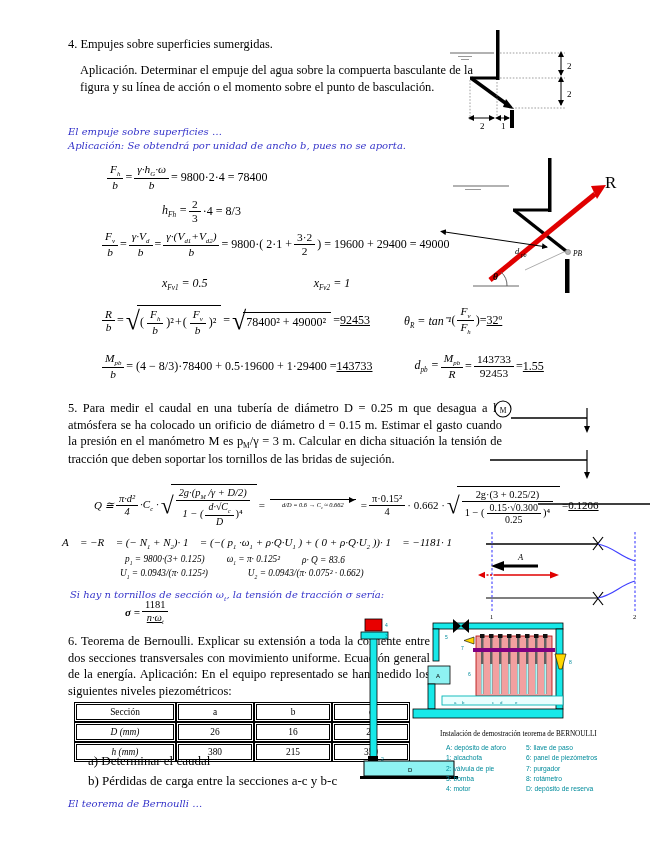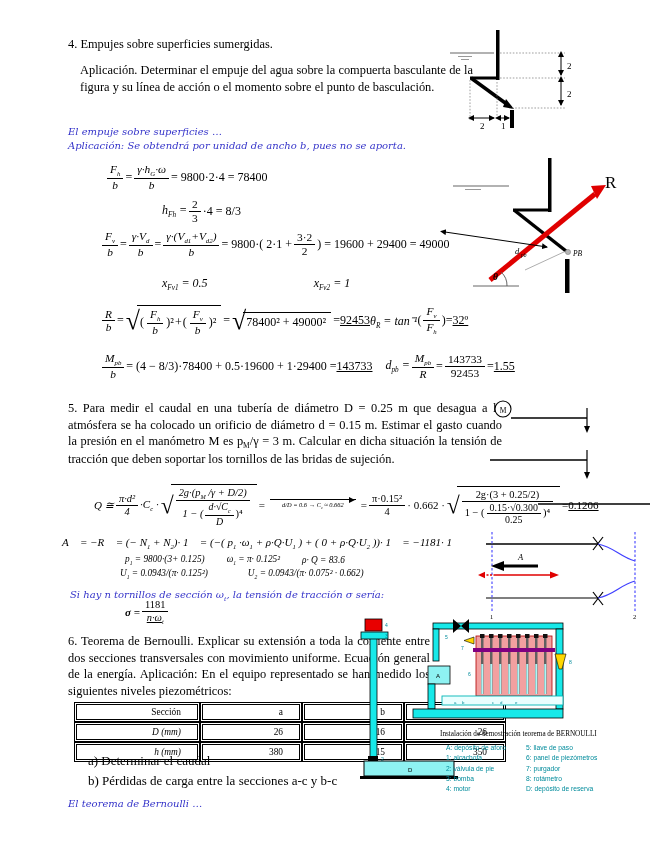--- a/index.html
+++ b/index.html
@@ -23,21 +23,21 @@
   .rad{font-size:215%;line-height:0.72;margin-right:-3px;font-weight:300;align-self:stretch;display:flex;align-items:center;}
   .sqb{border-top:1.2px solid #000;display:inline-flex;align-items:center;padding:2px 5px 0 3px;gap:1px;}
   .cond{display:inline-flex;flex-direction:column;align-items:center;margin:0 5px;transform:translateY(-4px);}
   .cond .arr{position:relative;width:86px;height:6px;border-bottom:1px solid #000;}
   .cond .arr::after{content:'';position:absolute;right:-2px;bottom:-4px;width:0;height:0;
      border:3.5px solid transparent;border-left:6px solid #000;}
   .cond .lbl{font-size:6.4px;font-style:italic;margin-top:1px;}
   sub{font-size:0.6em;text-align:right;}
   
   table.tbl{border-collapse:separate;border-spacing:0;font-size:9.4px;}
-  .tbl td{border:3px double #000;text-align:right;padding:0 16px;height:14px;min-width:64px;}
+  .tbl td{border:3px double #000;text-align:center;padding:0 4px;height:14px;min-width:64px;}
   .tbl td.c0{min-width:88px;}
   .tbl td.rowhead{font-style:italic;}
   .items{font-size:13px;line-height:1.55;}
   
   .cap{position:absolute;font-size:7.2px;color:#000;font-family:"Liberation Serif",serif;}
   .leg{position:absolute;font-size:6.7px;color:#008b9b;line-height:10.3px;font-family:"Liberation Sans",sans-serif;}
   svg{overflow:visible;}
 </style>
 </head>
 <body>
@@ -153,33 +153,33 @@
       <span>)²</span>
       <span>+</span>
       <span>(</span>
       <span class="fr it"><span class="n">F<sub>v</sub></span><span class="d">b</span></span>
       <span>)²</span>
     </span></span>
     <span>=</span>
     <span class="sqrt"><span class="rad">√</span><span class="sqb">78400² + 49000²</span></span>
     <span>=</span>
     <span class="res">92453</span>
-    <span class="it" style="">θ<sub>R</sub> = tan⁻¹</span>
+    <span class="it" style="margin-left:34px;">θ<sub>R</sub> = tan⁻¹</span>
     <span>(</span>
     <span class="fr it"><span class="n">F<sub>v</sub></span><span class="d">F<sub>h</sub></span></span>
     <span>)</span>
     <span>=</span>
     <span class="res">32º</span>
   </div>
 
   <div class="mrow" style="left:100px;top:352px;">
     <span class="fr it"><span class="n">M<sub>pb</sub></span><span class="d">b</span></span>
     <span>= (4 − 8/3)·78400 + 0.5·19600 + 1·29400 =</span>
     <span class="res">143733</span>
-    <span class="it" style="margin-left:13px;">d<sub>pb</sub> =</span>
+    <span class="it" style="margin-left:42px;">d<sub>pb</sub> =</span>
     <span class="fr it"><span class="n">M<sub>pb</sub></span><span class="d">R</span></span>
     <span>=</span>
     <span class="fr"><span class="n">143733</span><span class="d">92453</span></span>
     <span>=</span>
     <span class="res">1.55</span>
   </div>
 
   <div class="abs body-text just" style="left:68px;top:400px;width:434px;">5. Para medir el caudal en una tubería de diámetro D = 0.25 m que desagua a la atmósfera se ha colocado un orificio de diámetro d = 0.15 m. Estimar el gasto cuando la presión en el manómetro M es p<sub>M</sub>/γ = 3 m. Calcular en dicha situación la tensión de tracción que deben soportar los tornillos de las bridas de sujeción.</div>
 
   <svg class="abs" style="left:490px;top:396px;" width="165" height="122" viewBox="0 0 165 122" font-family="Liberation Serif, serif">

